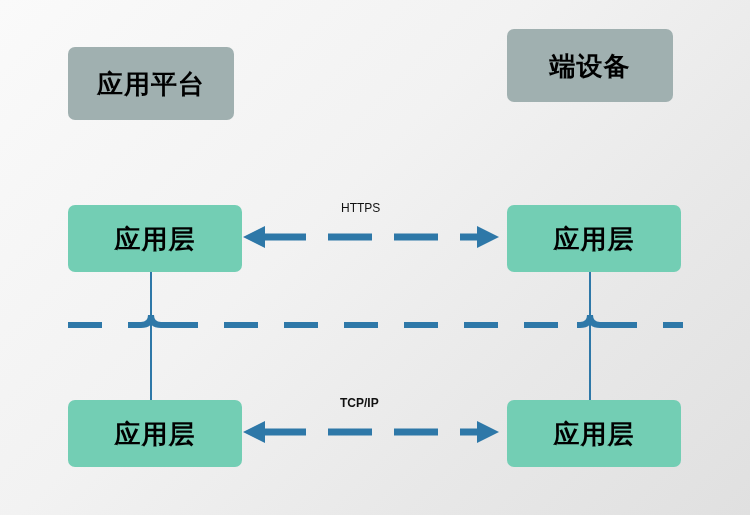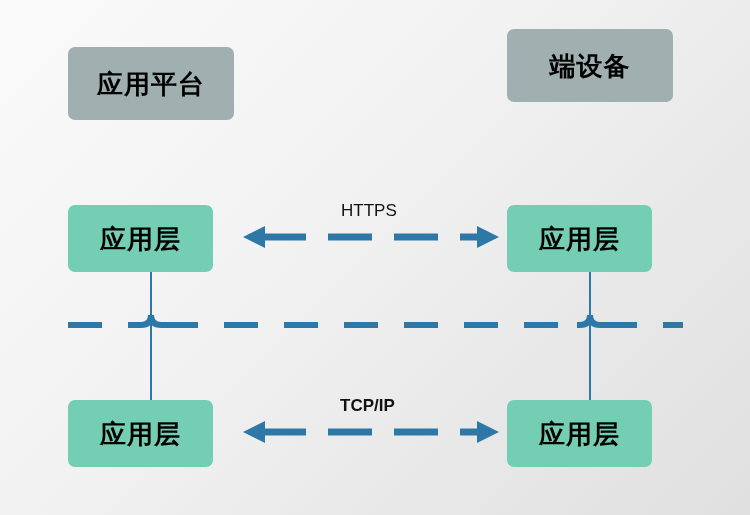--- a/index.html
+++ b/index.html
@@ -39,21 +39,21 @@
     white-space: nowrap;
   }
 
   .node.header {
     background: #a0b0b0;
     width: 166px;
     height: 73px;
   }
   .node.layer {
     background: #73ceb4;
-    width: 145px;
+    width: 174px;
     height: 67px;
   }
 
   #hdr-platform  { left: 68px;  top: 47px; }
   #hdr-device    { left: 507px; top: 29px; }
 
   #box-app-left     { left: 68px;  top: 205px; }
   #box-app-right    { left: 507px; top: 205px; }
   #box-net-left     { left: 68px;  top: 400px; }
   #box-net-right    { left: 507px; top: 400px; }
@@ -64,21 +64,21 @@
     left: 0;
     top: 0;
     width: 750px;
     height: 515px;
     pointer-events: none;
   }
 
   
   .proto-label {
     position: absolute;
-    font-size: 17px;
+    font-size: 12px;
     color: #111111;
     white-space: nowrap;
     user-select: none;
   }
   #label-https  { left: 341px; top: 201px; }
   #label-tcpip  { left: 340px; top: 396px; font-weight: bold; }
 </style>
 </head>
 <body>
 

